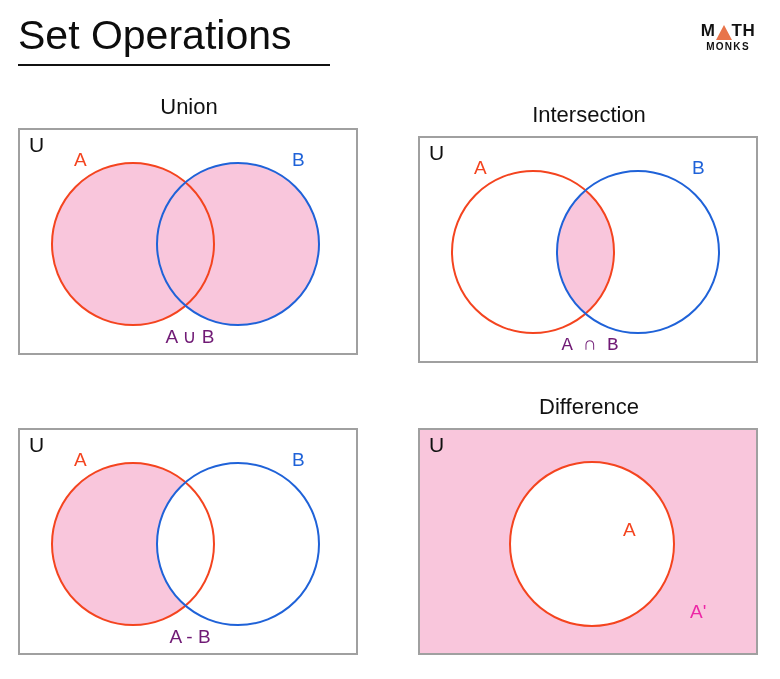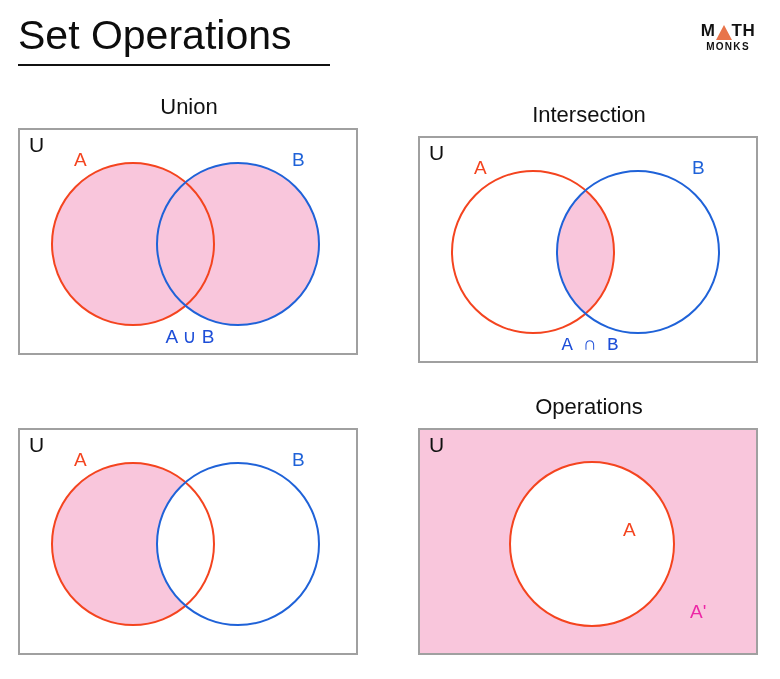--- a/index.html
+++ b/index.html
@@ -124,21 +124,21 @@
     position: absolute;
     font-size: 19px;
     font-weight: 400;
     line-height: 20px;
   }
   .set-label.red   { color: #f4441f; }
   .set-label.blue  { color: #1f62d8; }
   .result-label {
     position: absolute;
     font-size: 19px;
-    color: #1d4ed8;
+    color: #701a75;
     line-height: 20px;
     white-space: nowrap;
   }
   .result-label.strong { color: #ed27a6; }
 
   
   #panel-union        { left: 18px;  top: 92px; }
   #panel-intersection { left: 418px; top: 100px; }
   #panel-difference   { left: 18px;  top: 392px; }
   #panel-complement   { left: 418px; top: 392px; }
@@ -211,25 +211,26 @@
           <circle cx="218" cy="114" r="81" fill="black"></circle>
         </mask>
       </defs>
 
       <rect x="0" y="0" width="336" height="223" fill="#f9c6dc" mask="url(#mask-a-minus-b)"></rect>
       <circle cx="113" cy="114" r="81" fill="none" stroke="#f4441f" stroke-width="2"></circle>
       <circle cx="218" cy="114" r="81" fill="none" stroke="#1f62d8" stroke-width="2"></circle>
     </svg>
     <div class="set-label red" style="left:54px;  top:20px;">A</div>
     <div class="set-label blue" style="left:272px; top:20px;">B</div>
+    <div class="result-label" style="left:0; top:197px; width:340px; text-align:center;">A - B</div>
   </div>
 </div>
 
 <div class="panel" id="panel-complement">
-  <div class="panel-caption">Operations</div>
+  <div class="panel-caption">Difference</div>
   <div class="venn-box shaded-universe">
     <div class="u-label">U</div>
     <svg class="venn-svg" width="336" height="223" viewBox="0 0 336 223">
 
       <circle cx="172" cy="114" r="82" fill="#ffffff" stroke="#f4441f" stroke-width="2"></circle>
     </svg>
     <div class="set-label red" style="left:203px; top:90px;">A</div>
     <div class="result-label strong" style="left:270px; top:172px;">A'</div>
   </div>
 </div>

